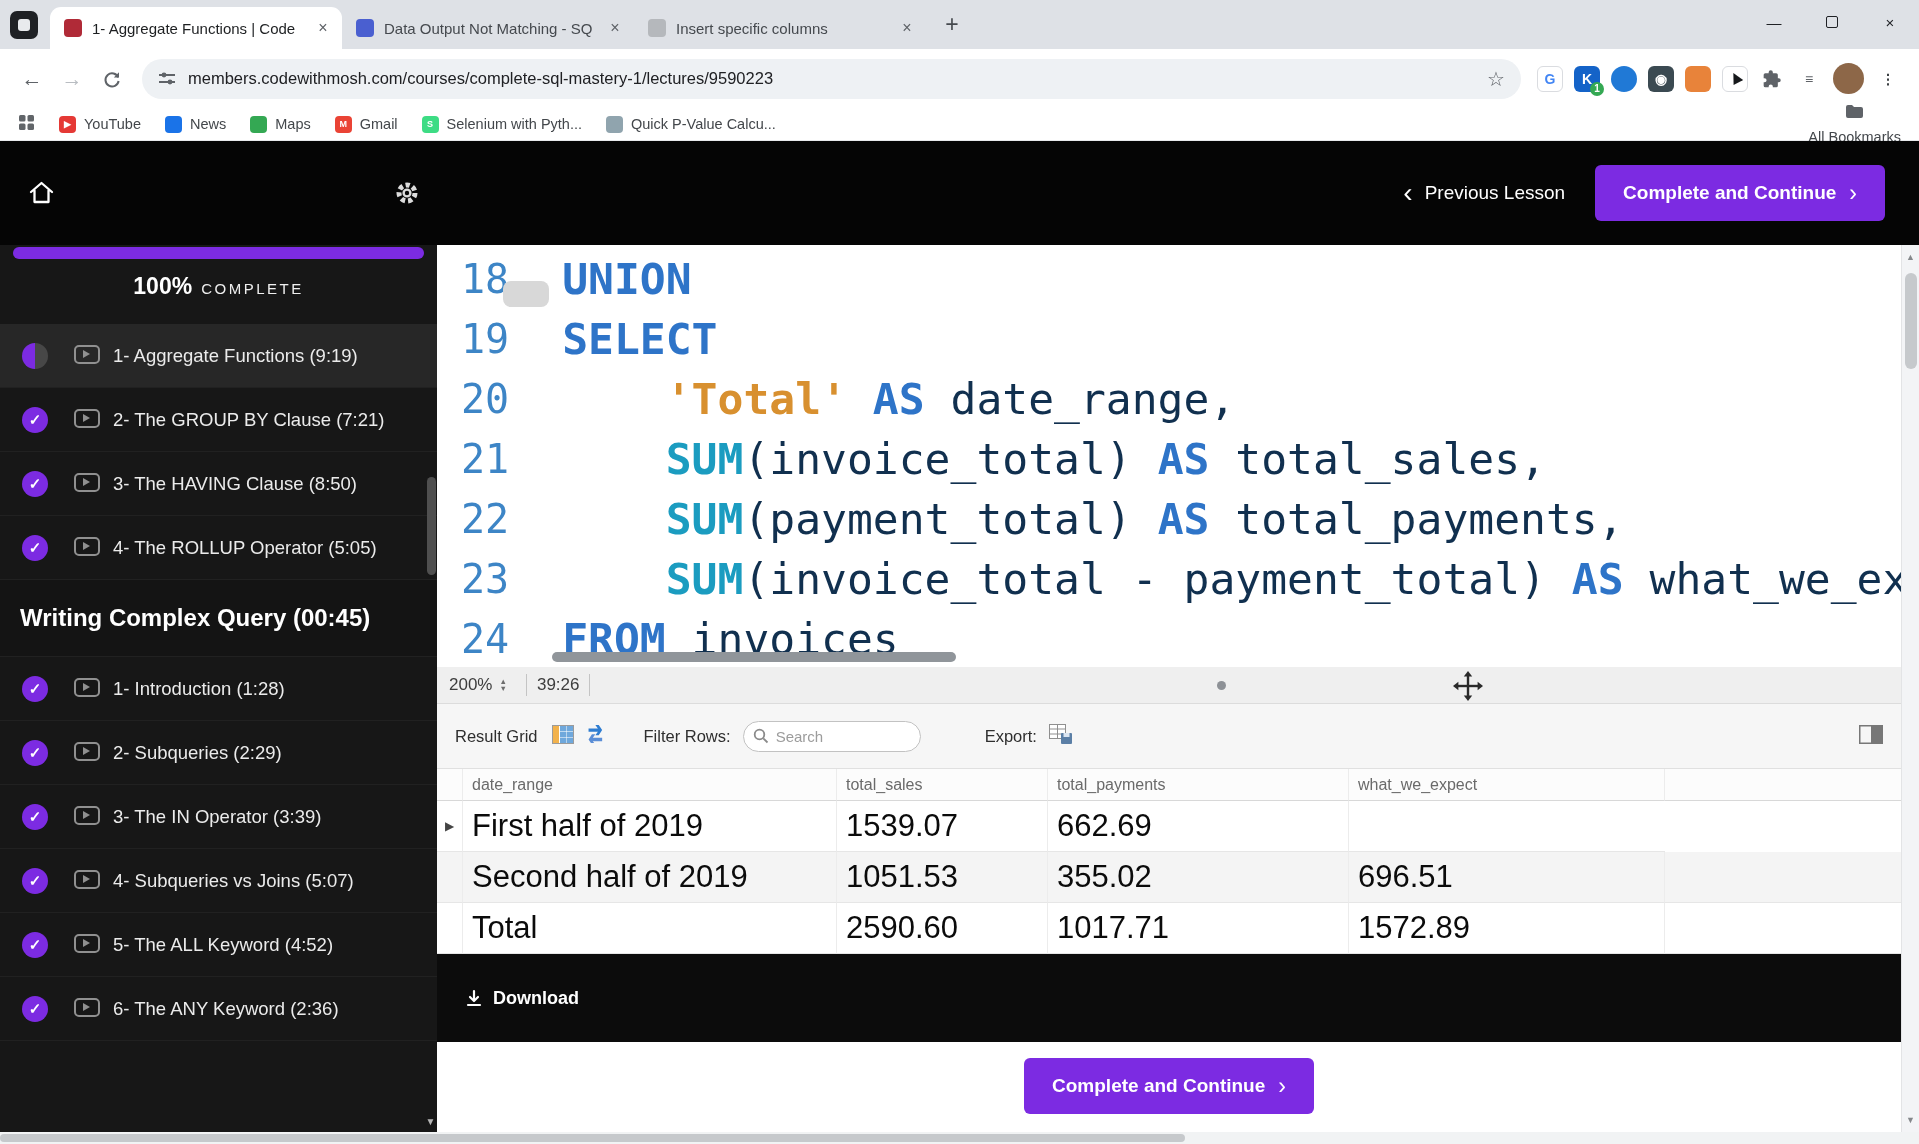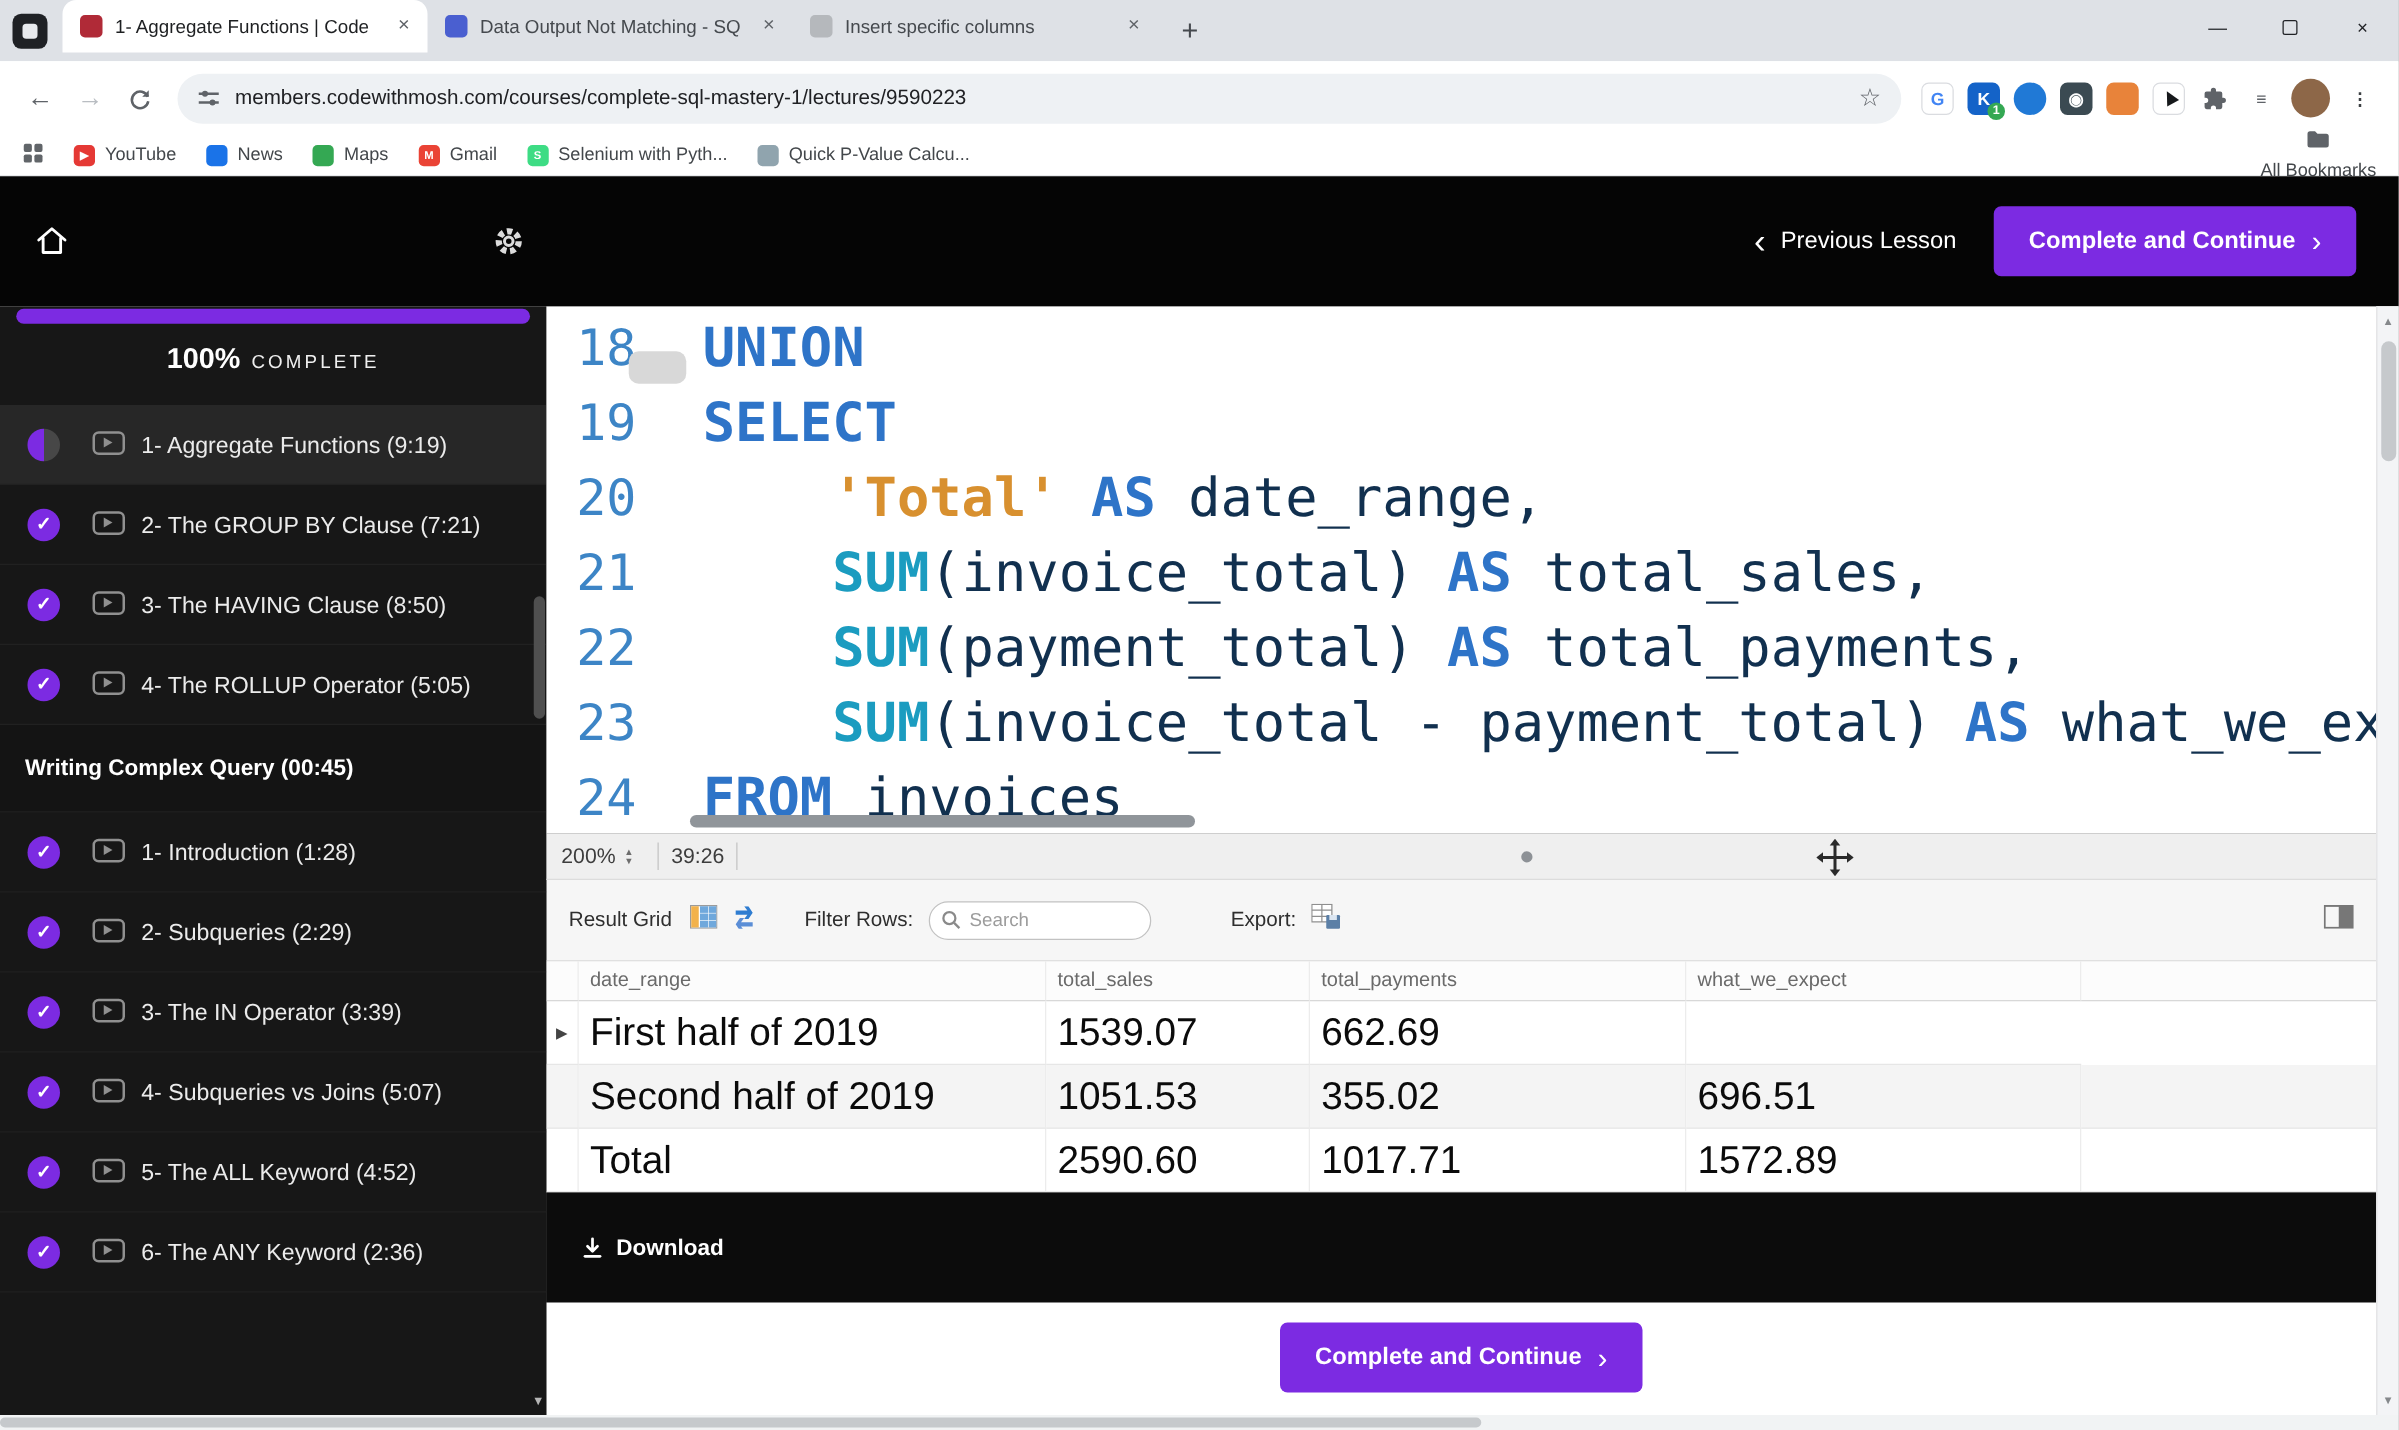--- a/index.html
+++ b/index.html
@@ -3,21 +3,21 @@
 <meta charset="utf-8">
 <style>
   * { box-sizing: border-box; margin: 0; padding: 0; }
   html,body { width:1919px; height:1144px; overflow:hidden; }
   body { font-family:"Liberation Sans", sans-serif; background:#fff; }
 
   
   .tabstrip { height:49px; background:#dee1e6; display:flex; align-items:center; padding-left:10px; }
   .winicon { width:28px; height:28px; border-radius:7px; background:#1f2125; margin-right:12px; flex:none; display:grid; place-items:center; }
   .winicon span { width:12px; height:12px; border-radius:3px; background:#e8eaed; display:block; }
-  .tabs { display:flex; height:100%; }
+  .tabs { display:flex; height:100%; align-items:flex-end; }
   .tab { width:292px; height:42px; border-radius:11px 11px 0 0; display:flex; align-items:center; gap:10px; padding:0 8px 0 14px; font-size:15px; color:#45494e; }
   .tab.active { background:#fff; color:#1d1f21; }
   .favicon { width:18px; height:18px; border-radius:4px; flex:none; }
   .tab-title { flex:1; white-space:nowrap; overflow:hidden; }
   .tab-close { font-size:16px; color:#5f6368; width:22px; height:22px; border-radius:50%; display:grid; place-items:center; flex:none; }
   .newtab { width:36px; height:36px; border-radius:50%; display:grid; place-items:center; font-size:23px; color:#45494e; margin-left:8px; }
   .wincontrols { margin-left:auto; display:flex; height:100%; align-self:flex-start; }
   .winbtn { width:58px; height:44px; display:grid; place-items:center; font-size:15px; color:#1f2125; }
   .maxbox { width:12px; height:12px; border:1.6px solid #1f2125; border-radius:2px; display:block; }
 
@@ -58,21 +58,21 @@
   .progress-line { text-align:center; color:#fff; margin-bottom:24px; }
   .progress-pct { font-size:23px; font-weight:700; }
   .progress-suffix { font-size:15px; font-weight:400; letter-spacing:2.5px; margin-left:9px; color:#efefef; }
   .side-item { position:relative; padding:19px 26px 19px 74px; font-size:18.5px; line-height:25px; color:#ebebeb; border-bottom:1px solid #212121; }
   .side-item.current { background:#272727; }
   .side-item .status { position:absolute; left:22px; top:50%; transform:translateY(-50%); width:26px; height:26px; border-radius:50%; display:grid; place-items:center; font-size:15px; font-weight:700; color:#fff; }
   .status.done { background:var(--purple,#7c2be2); }
   .status.partial { background:linear-gradient(90deg, var(--purple,#7c2be2) 50%, #474747 50%); }
   .play { display:inline-block; width:26px; height:19px; border:2px solid #909090; border-radius:5px; margin-right:13px; vertical-align:-2px; position:relative; }
   .play::after { content:""; position:absolute; left:7px; top:3px; border-left:7px solid #909090; border-top:4.5px solid transparent; border-bottom:4.5px solid transparent; }
-  .side-header { padding:24px 20px; font-size:18px; font-weight:700; color:#fff; background:#141414; border-bottom:1px solid #212121; }
+  .side-header { padding:24px 20px; font-size:24px; font-weight:700; color:#fff; background:#141414; border-bottom:1px solid #212121; }
   .side-thumb { position:absolute; right:1px; top:232px; width:9px; height:98px; background:#4f4f4f; border-radius:5px; }
   .side-down { position:absolute; right:0; bottom:5px; width:13px; text-align:center; color:#b5b5b5; font-size:10px; }
 
   .main { flex:1; display:flex; flex-direction:column; background:#0c0c0c; overflow:hidden; min-width:0; }
 
   
   .code-area { height:422px; background:#fff; position:relative; overflow:hidden; padding-top:4px; }
   .code-line { display:flex; align-items:center; height:60px; white-space:pre; }
   .lnum { flex:0 0 70px; padding-right:8px; text-align:right; color:var(--lnum,#3d85c6); font-family:"DejaVu Sans Mono",monospace; font-size:40px;padding-left:24px; }
   .ltext { padding-left:45px; font-family:"DejaVu Sans Mono",monospace; font-size:43px; font-weight:500; color:var(--plain,#11304f); }

